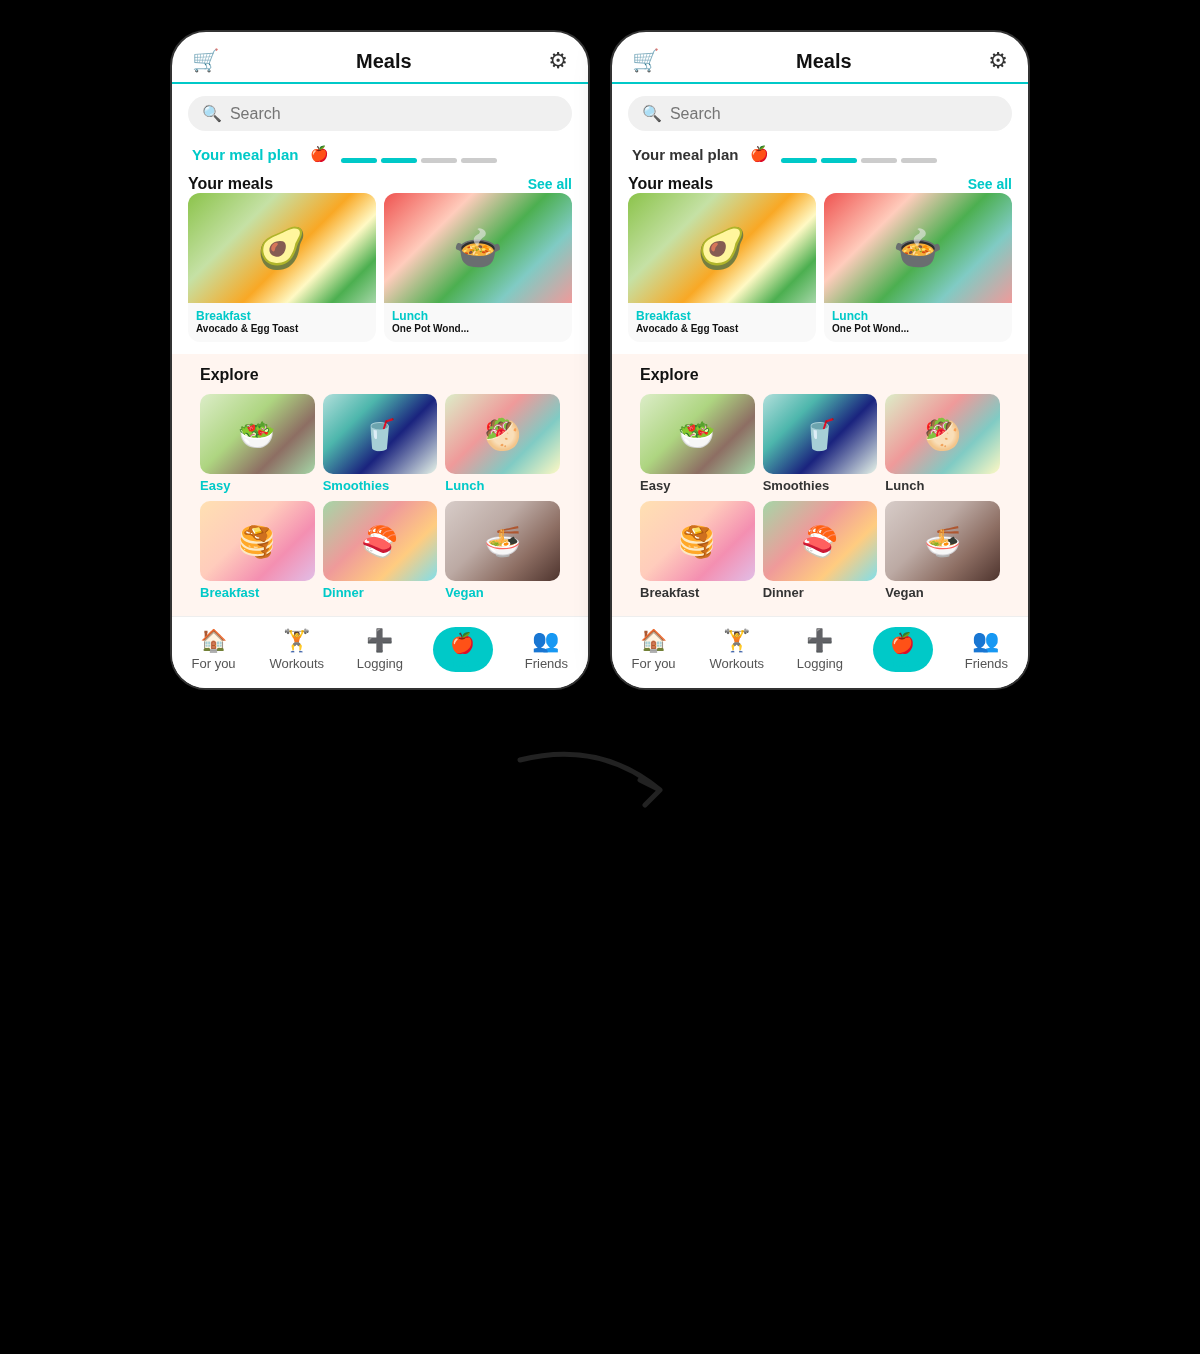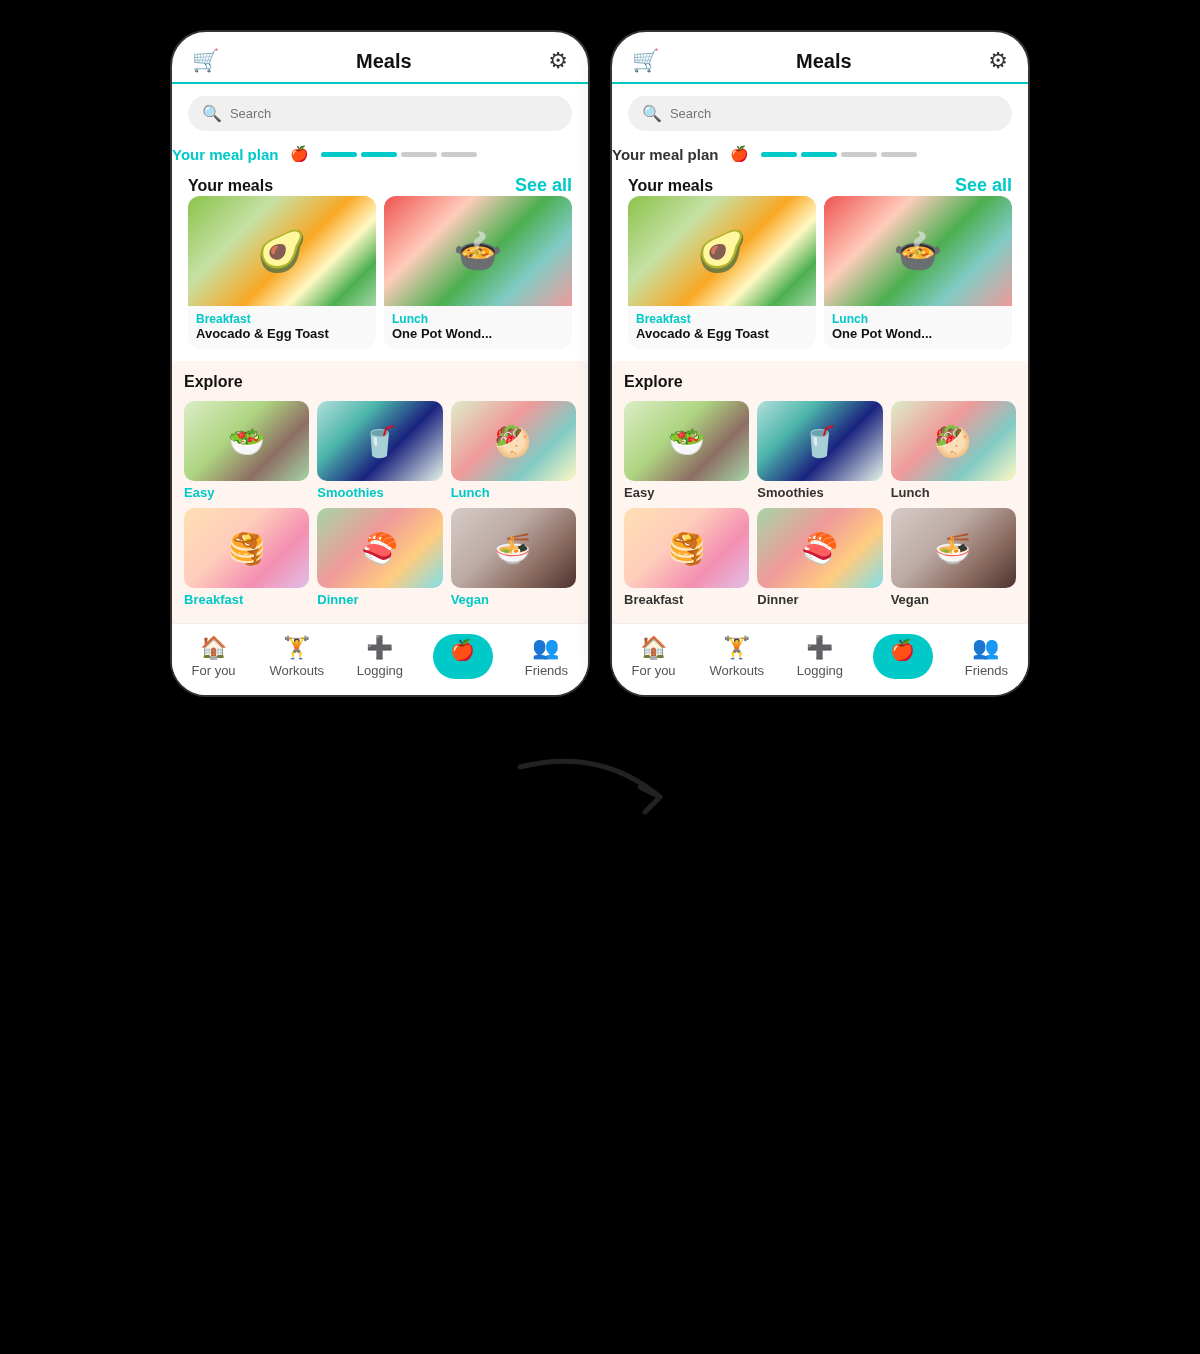--- a/index.html
+++ b/index.html
@@ -59,29 +59,29 @@
       align-items: center;
       background: #f0f0f0;
       border-radius: 24px;
       padding: 8px 14px;
       gap: 8px;
     }
     .search-input {
       background: transparent;
       border: none;
       outline: none;
-      font-size: 13px;
+      font-size: 16px;
       color: #999;
       flex: 1;
     }
     
     .meal-plan-row {
       display: flex;
-      align-items: center;
-      padding: 2px 0 8px;
+      align-items: flex-end;
+      padding: 2px 20px 8px;
       gap: 8px;
     }
     .meal-plan-label {
       font-size: 15px;
       font-weight: 600;
       color: #00c9c8;
     }
     .meal-plan-label.inactive {
       color: #333;
     }
@@ -104,21 +104,21 @@
       justify-content: space-between;
       align-items: center;
       padding: 4px 16px 0;
     }
     .section-title {
       font-size: 16px;
       font-weight: 700;
       color: #111;
     }
     .see-all {
-      font-size: 18px;
+      font-size: 14px;
       color: #00c9c8;
       font-weight: 600;
       cursor: pointer;
     }
     .meals-row {
       display: flex;
       gap: 0;
       padding: 0 16px 12px;
       overflow: hidden;
     }
@@ -164,32 +164,32 @@
     }
     .meal-info {
       padding: 6px 8px 8px;
     }
     .meal-category {
       font-size: 12px;
       font-weight: 600;
       color: #00c9c8;
     }
     .meal-name {
-      font-size: 13px;
+      font-size: 10px;
       font-weight: 700;
       color: #111;
       white-space: nowrap;
       overflow: hidden;
       text-overflow: ellipsis;
     }
     
     .explore-section {
       background: #fff5f0;
       margin: 0;
-      padding: 12px 12px 16px;
+      padding: 12px 28px 16px;
       flex: 1;
     }
     .explore-title {
       font-size: 16px;
       font-weight: 700;
       color: #111;
       margin-bottom: 10px;
     }
     .explore-grid {
       display: grid;

